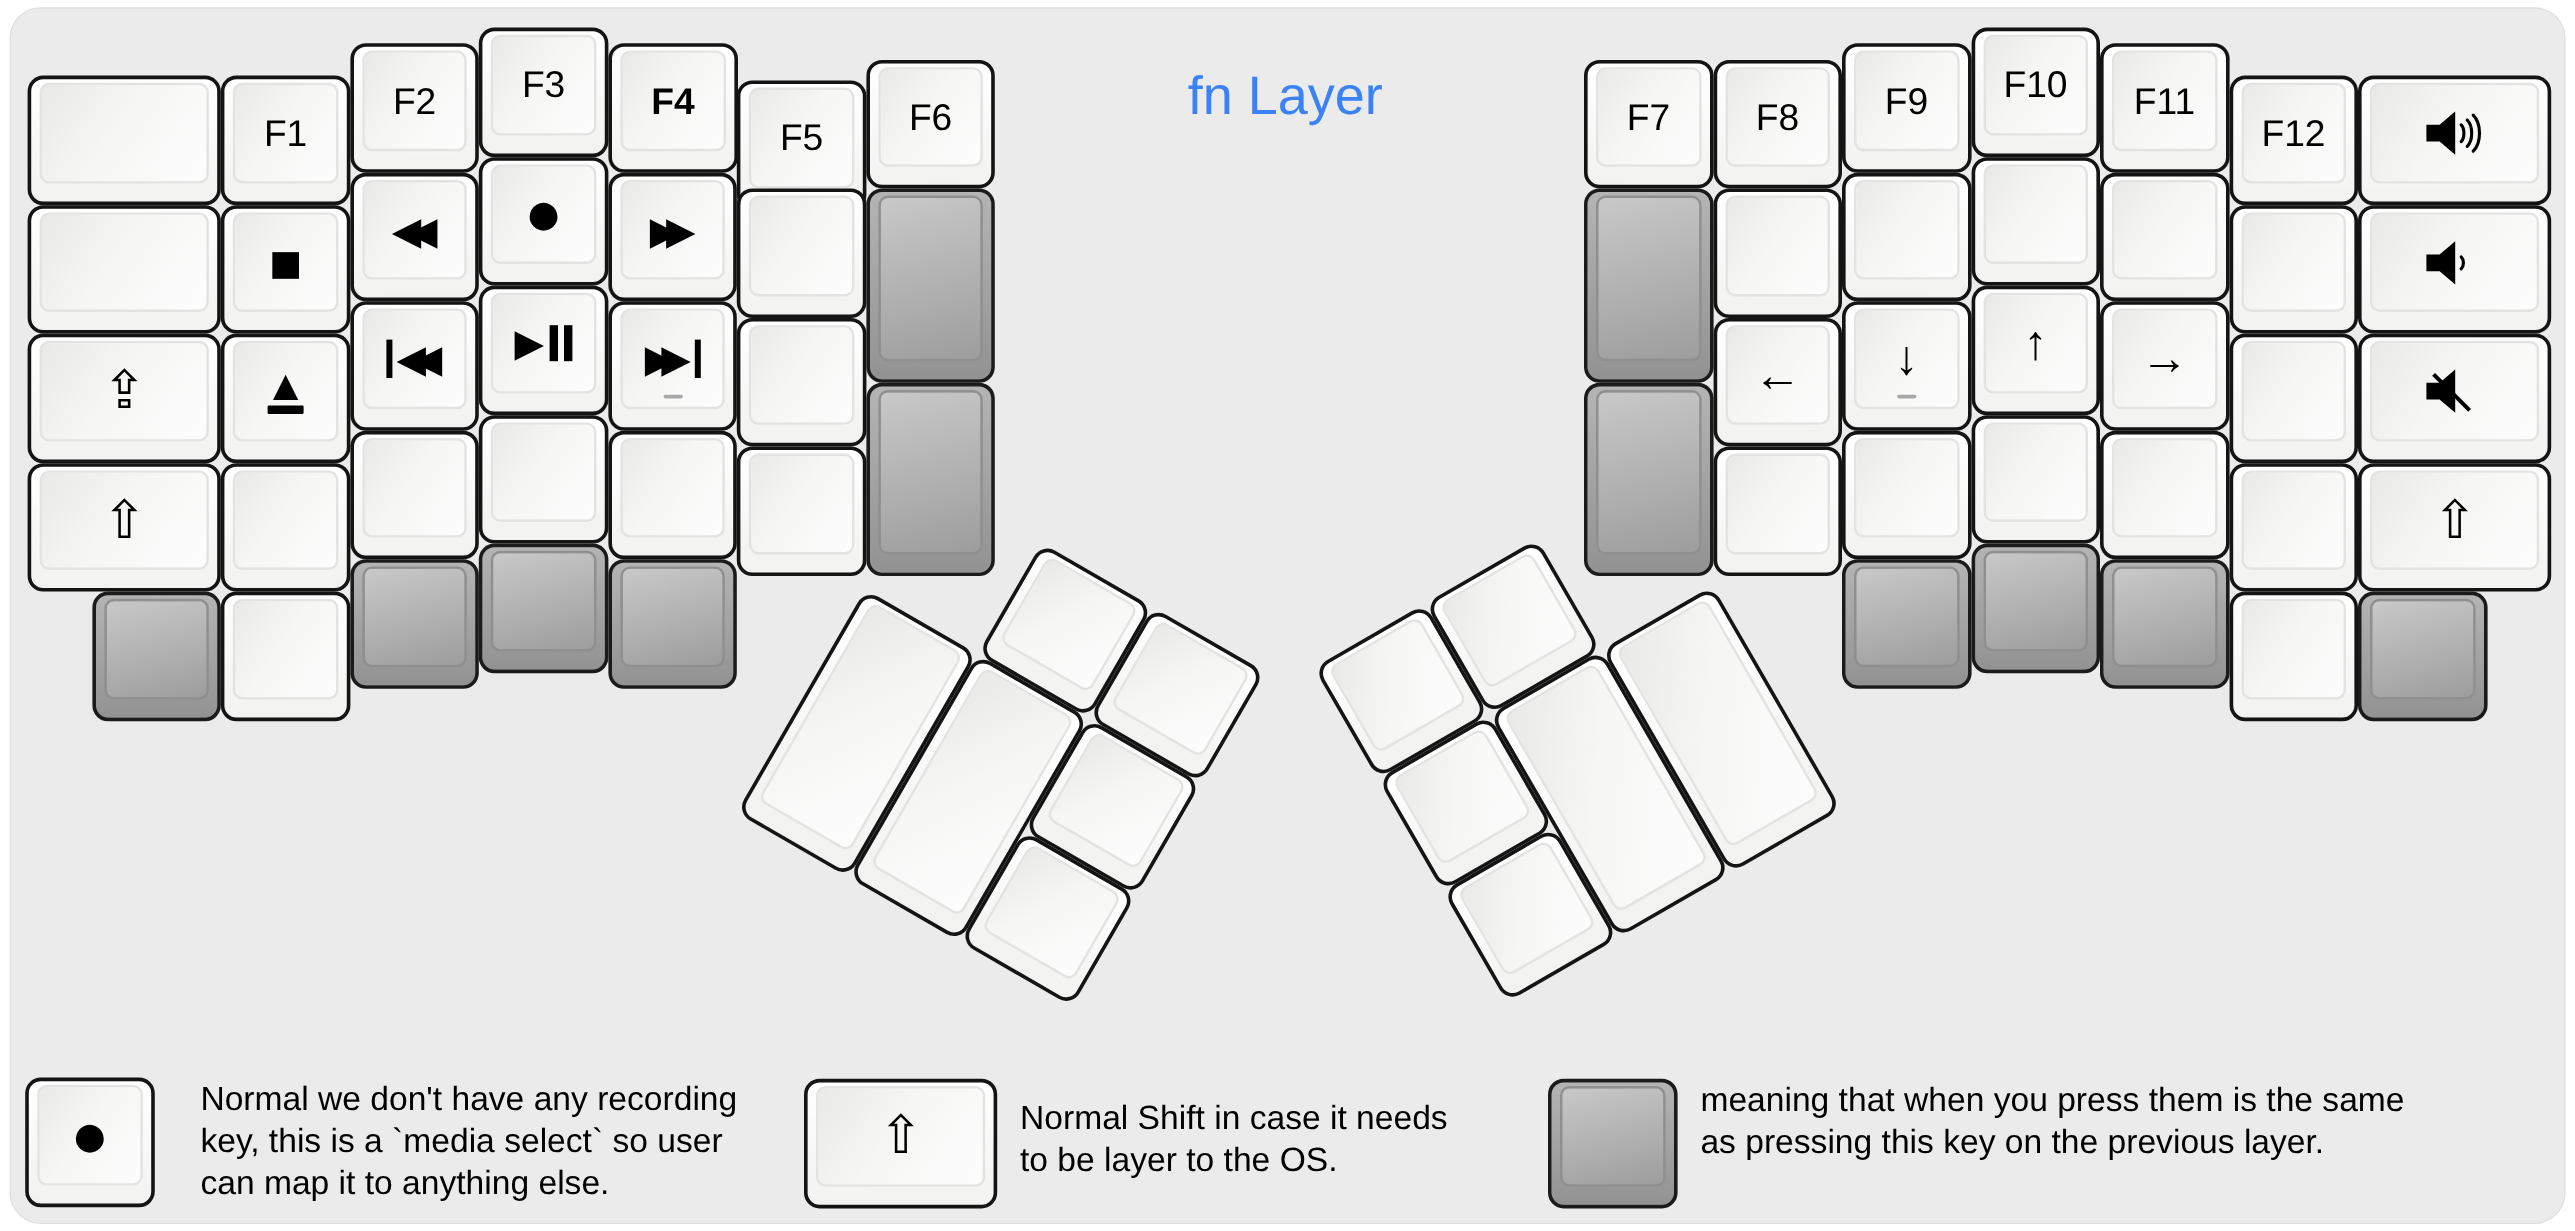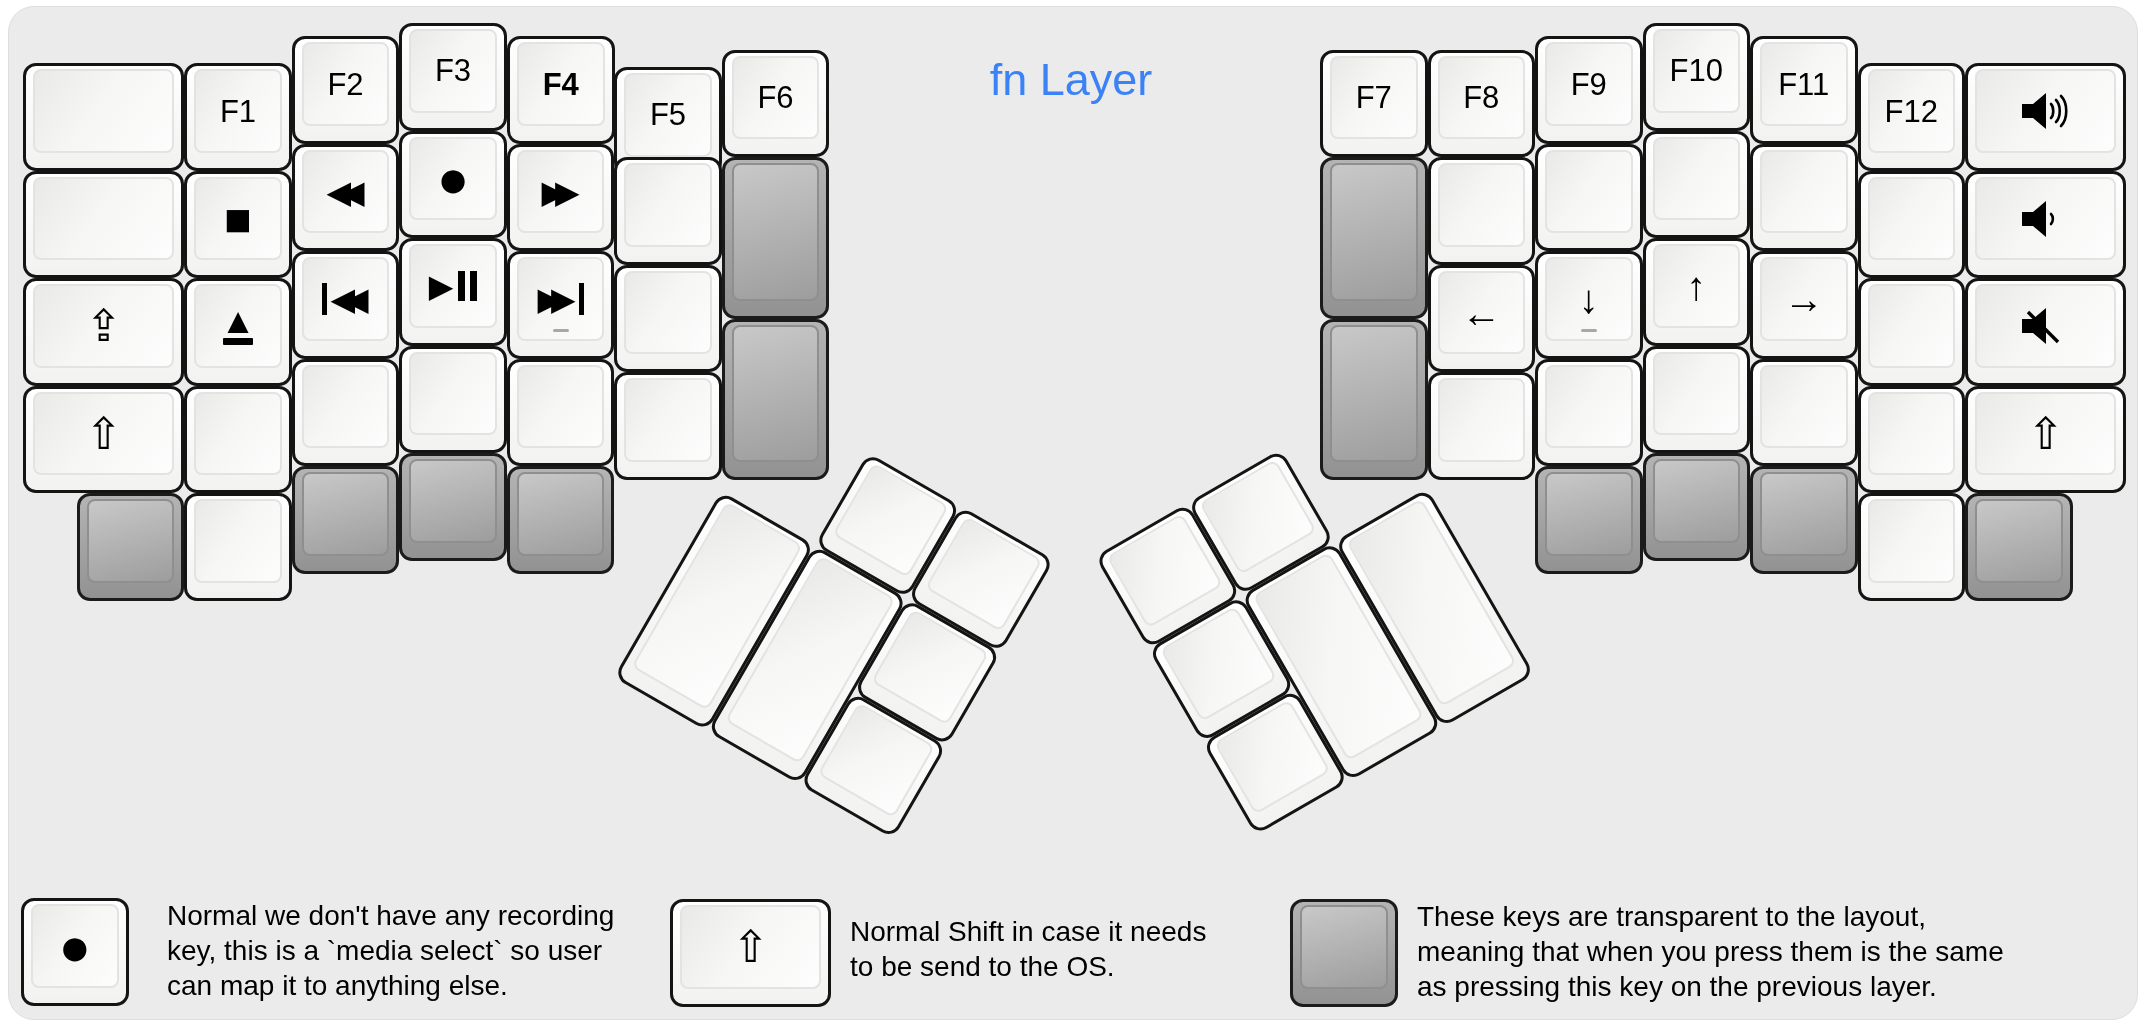--- a/index.html
+++ b/index.html
@@ -409,25 +409,24 @@
   </div>
   <div class="legend-slot" id="lslot2" style="width: 161.25px; height: 107.5px;">
       <div class="key white" style="left: 3px; top: 3px; width: 155.25px; height: 101.5px;">
         <div class="cap">
           <span class="glyph g-shift">⇧</span>
         </div>
       </div>
     </div>
   <div class="legend-text" id="ltext2">
     <span>Normal Shift in case it needs</span>
-    <span>to be send to the OS.</span>
+    <span>to be layer to the OS.</span>
   </div>
   <div class="legend-slot" id="lslot3" style="width: 107.5px; height: 107.5px;">
       <div class="key gray" style="left: 3px; top: 3px; width: 101.5px; height: 101.5px;">
         <div class="cap"></div>
       </div>
     </div>
   <div class="legend-text" id="ltext3">
-    <span>These keys are transparent to the layout,</span>
     <span>meaning that when you press them is the same</span>
     <span>as pressing this key on the previous layer.</span>
   </div>
 </div>
 
 </body></html>

